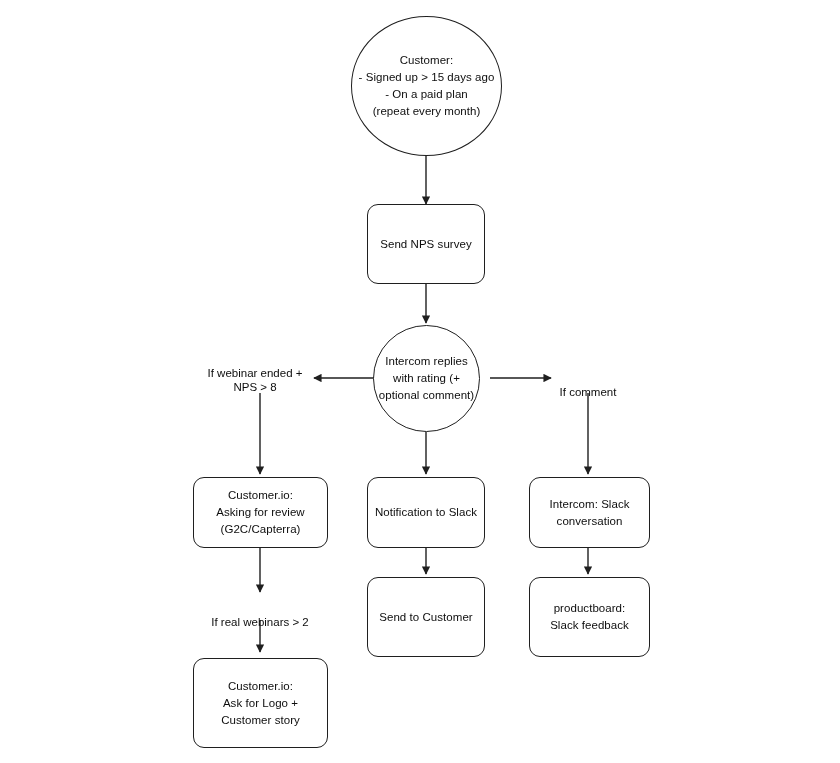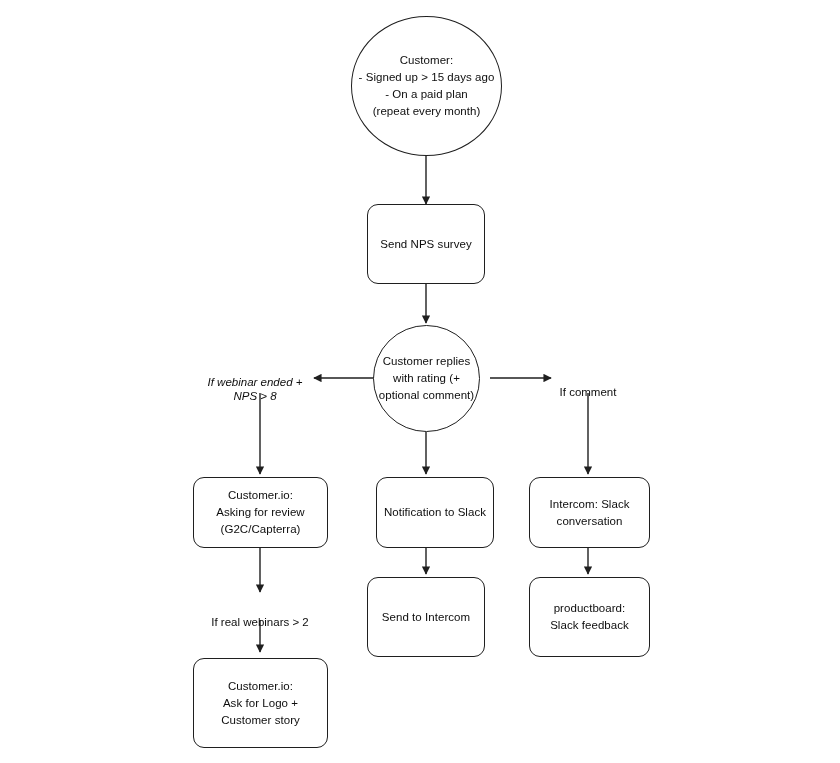--- a/index.html
+++ b/index.html
@@ -92,61 +92,61 @@
 - Signed up &gt; 15 days ago
 - On a paid plan
 (repeat every month)</span>
   </div>
 
   <div class="node rect" style="left:367px; top:204px; width:118px; height:80px;">
     <span class="label">Send NPS survey</span>
   </div>
 
   <div class="node circle" style="left:373px; top:325px; width:107px; height:107px;">
-    <span class="label">Customer replies
+    <span class="label">Intercom replies
 with rating (+
 optional comment)</span>
   </div>
 
-  <div class="edge-label" style="left:190px; top:361px; width:130px;font-style:italic;">
+  <div class="edge-label" style="left:190px; top:352px; width:130px;">
     <span>If webinar ended +
 NPS &gt; 8</span>
   </div>
 
   <div class="edge-label" style="left:538px; top:371px; width:100px;text-align:center;">
     <span>If comment</span>
   </div>
 
   <div class="node rect" style="left:193px; top:477px; width:135px; height:71px;">
     <span class="label">Customer.io:
 Asking for review
 (G2C/Capterra)</span>
   </div>
 
-  <div class="node rect" style="left:367px; top:477px; width:118px; height:71px;margin-left:9px;">
+  <div class="node rect" style="left:367px; top:477px; width:118px; height:71px;">
     <span class="label">Notification to Slack</span>
   </div>
 
   <div class="node rect" style="left:529px; top:477px; width:121px; height:71px;">
     <span class="label">Intercom: Slack
 conversation</span>
   </div>
 
   <div class="edge-label" style="left:190px; top:601px; width:140px;">
     <span>If real webinars &gt; 2</span>
   </div>
 
   <div class="node rect" style="left:193px; top:658px; width:135px; height:90px;">
     <span class="label">Customer.io:
 Ask for Logo +
 Customer story</span>
   </div>
 
   <div class="node rect" style="left:367px; top:577px; width:118px; height:80px;">
-    <span class="label">Send to Intercom</span>
+    <span class="label">Send to Customer</span>
   </div>
 
   <div class="node rect" style="left:529px; top:577px; width:121px; height:80px;">
     <span class="label">productboard:
 Slack feedback</span>
   </div>
 
 </div>
 
 </body></html>

